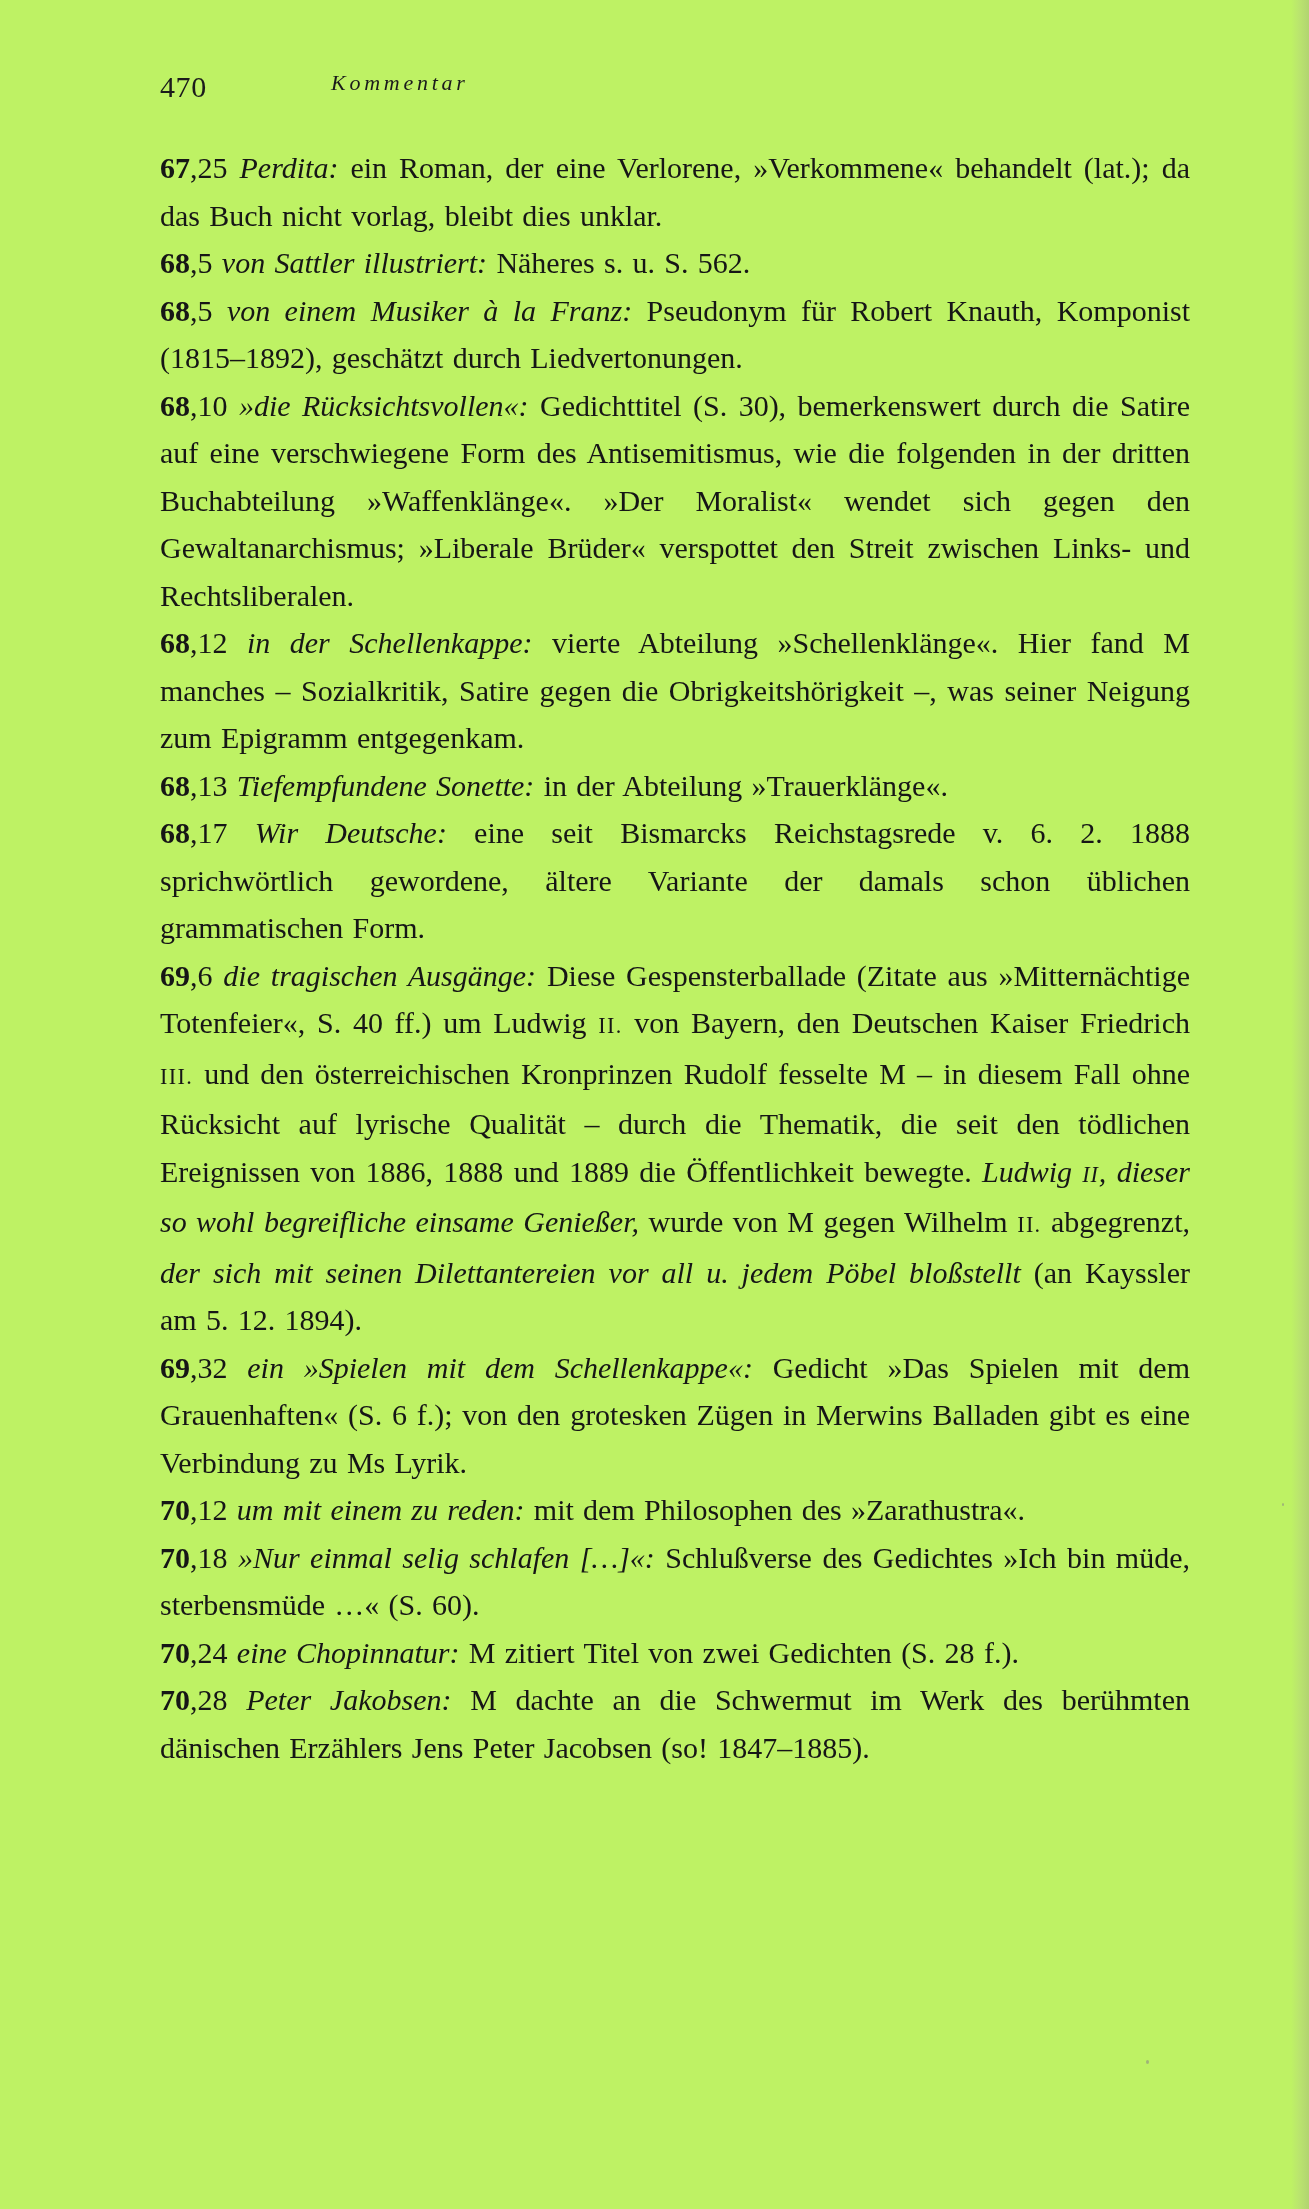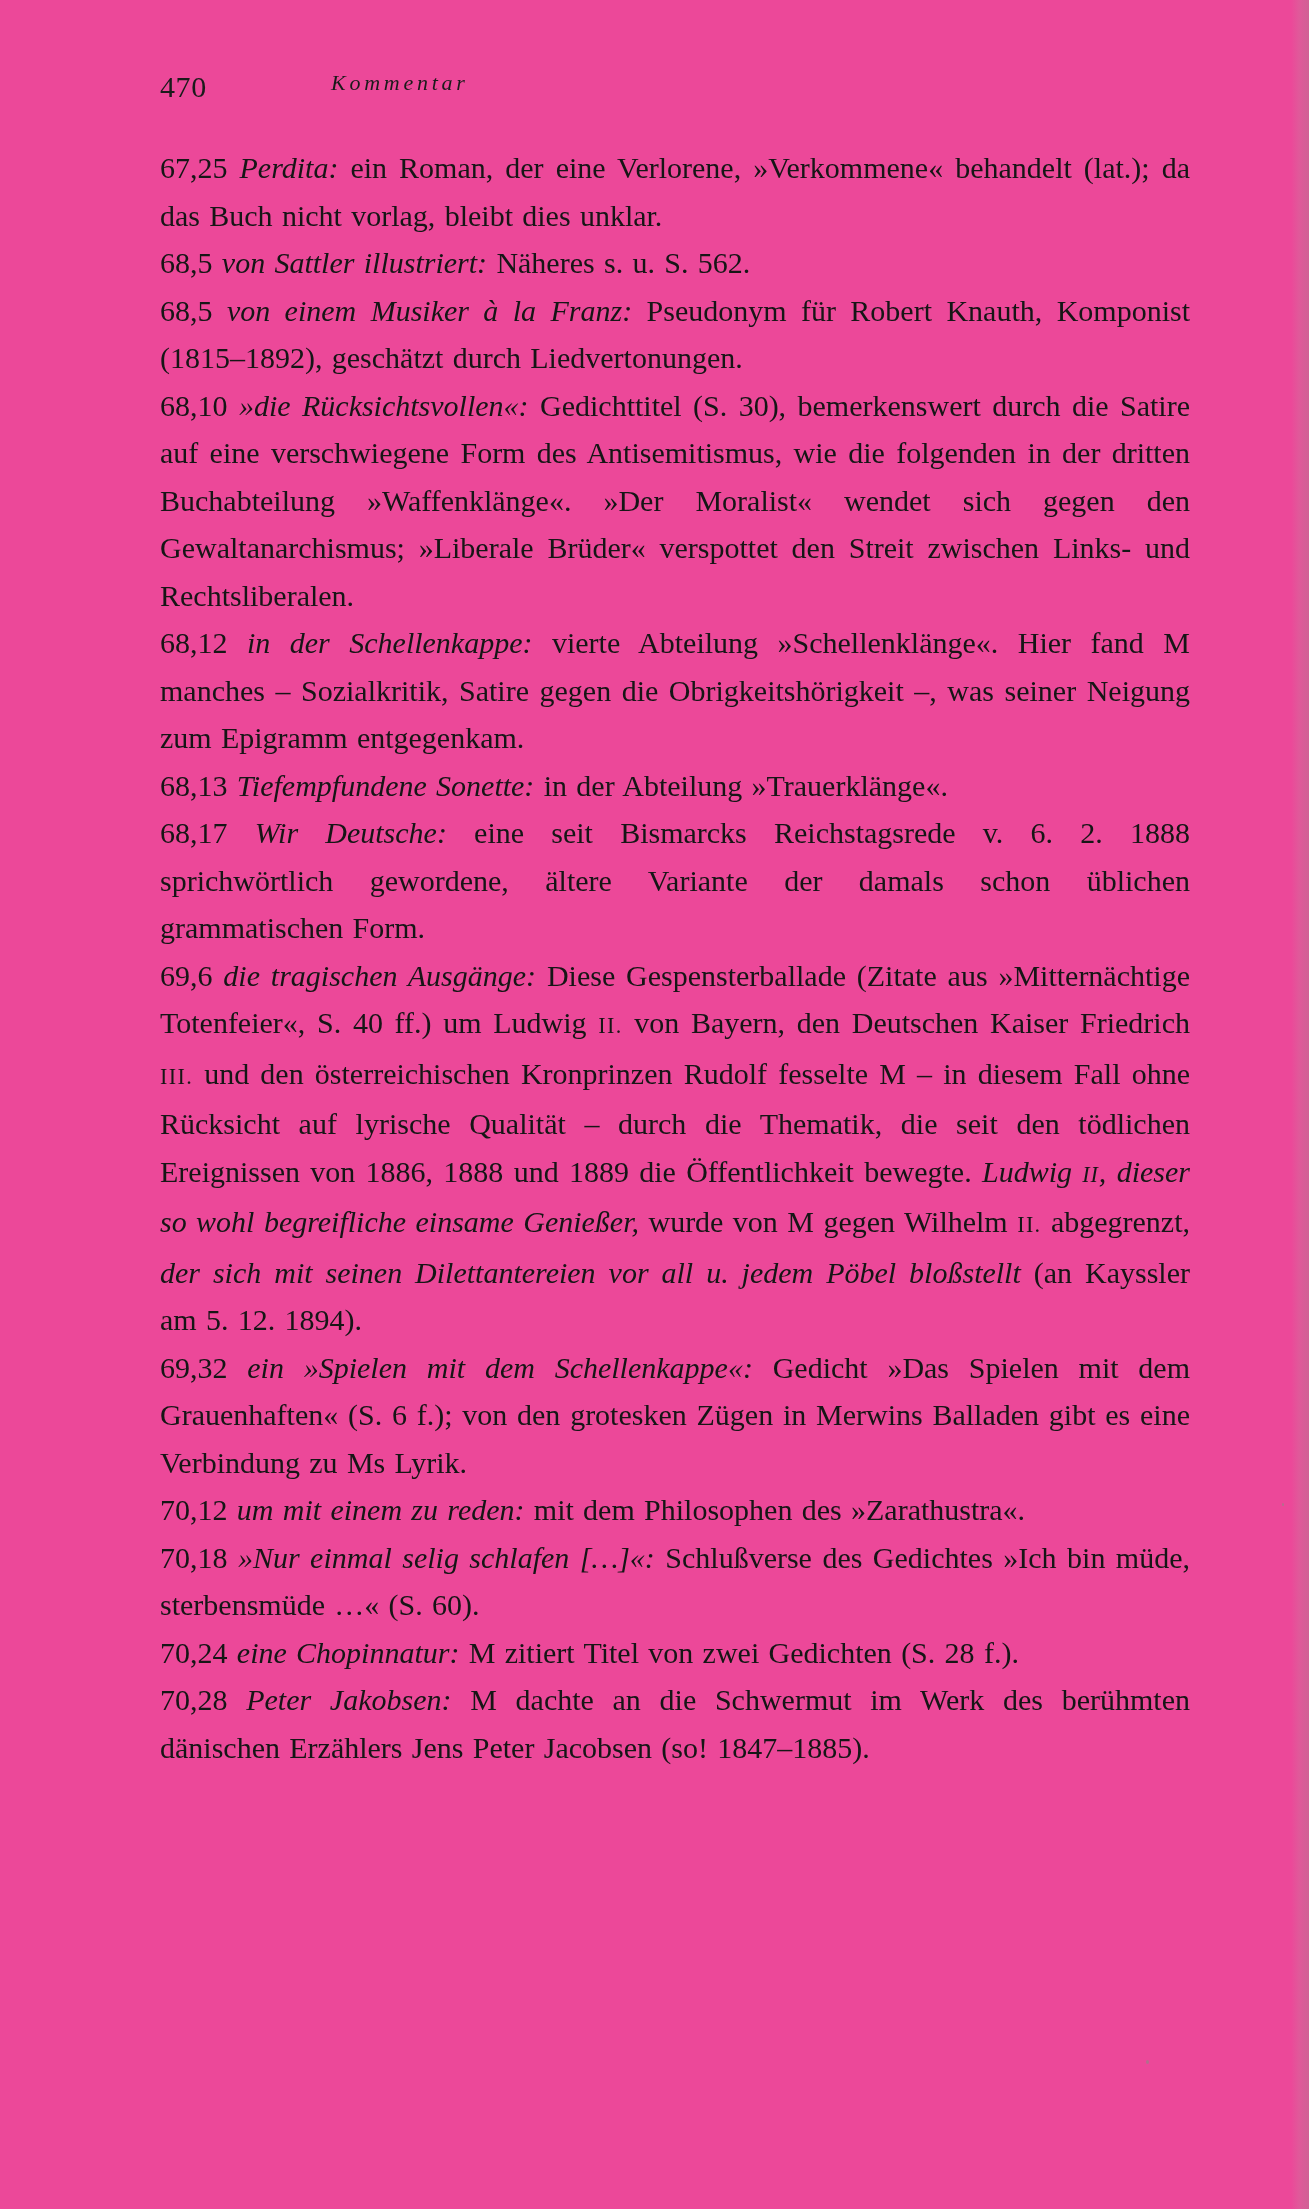--- a/index.html
+++ b/index.html
@@ -5,21 +5,21 @@
   html, body { margin: 0; padding: 0; }
   body {
     width: 1309px; height: 2209px;
     background: #ffffff;
     position: relative;
     font-family: "Liberation Serif", "DejaVu Serif", serif;
     overflow: hidden;
   }
   .page {
     position: absolute; inset: 0;
-    background: #ec4899;
+    background: #bef264;
   }
   
   .scan-edge {
     position: absolute; top: 0; right: 0; width: 18px; height: 100%;
     background: linear-gradient(to right,
       rgba(170,168,158,0) 0%,
       rgba(170,168,158,0.18) 45%,
       rgba(150,148,138,0.32) 100%);
   }
   .speck { position: absolute; background: #8a8a85; border-radius: 50%; opacity: .6; }
@@ -44,21 +44,21 @@
     color: #161616;
   }
   p.entry {
     margin: 0; padding: 0;
     font-size: 30px;
     line-height: 47.5px;
     text-align: justify;
     word-spacing: 0.06em;
   }
   .s-r { font-style: normal; font-weight: normal; }
-  .s-b { font-weight: normal; }
+  .s-b { font-weight: bold; }
   .s-i { font-style: italic; }
   .s-sc  { font-size: 0.74em; letter-spacing: 0.06em; }
   .s-isc { font-style: italic; font-size: 0.74em; letter-spacing: 0.04em; }
 </style>
 </head>
 <body>
 
 <div class="page">
 
   <div class="running-header">

